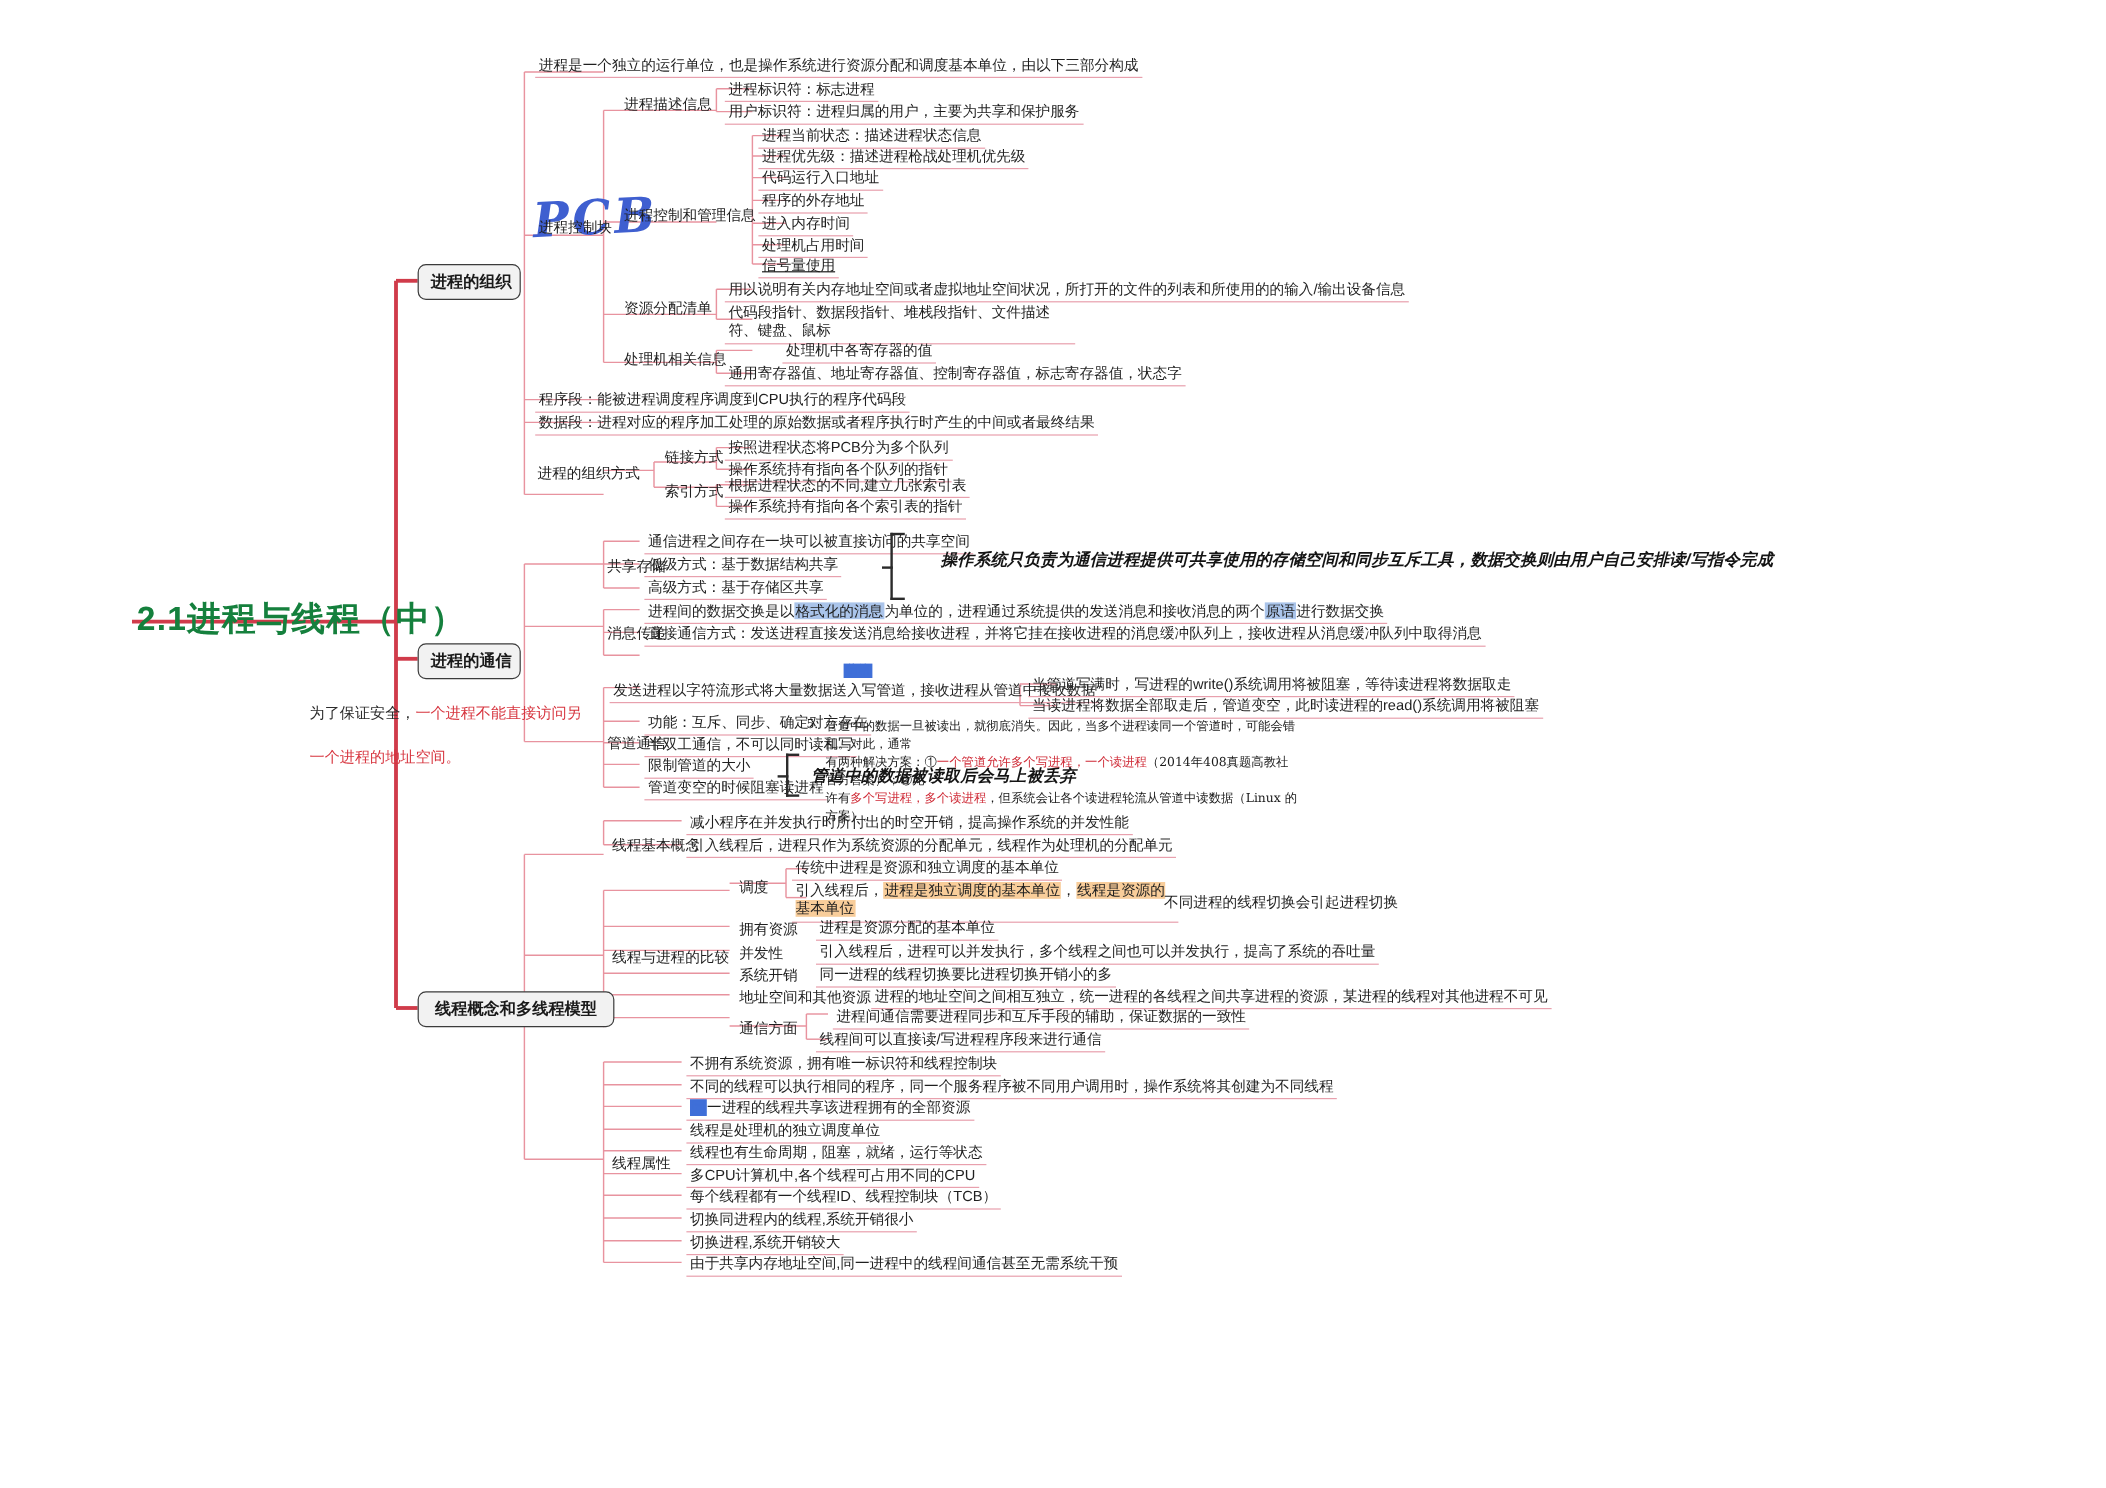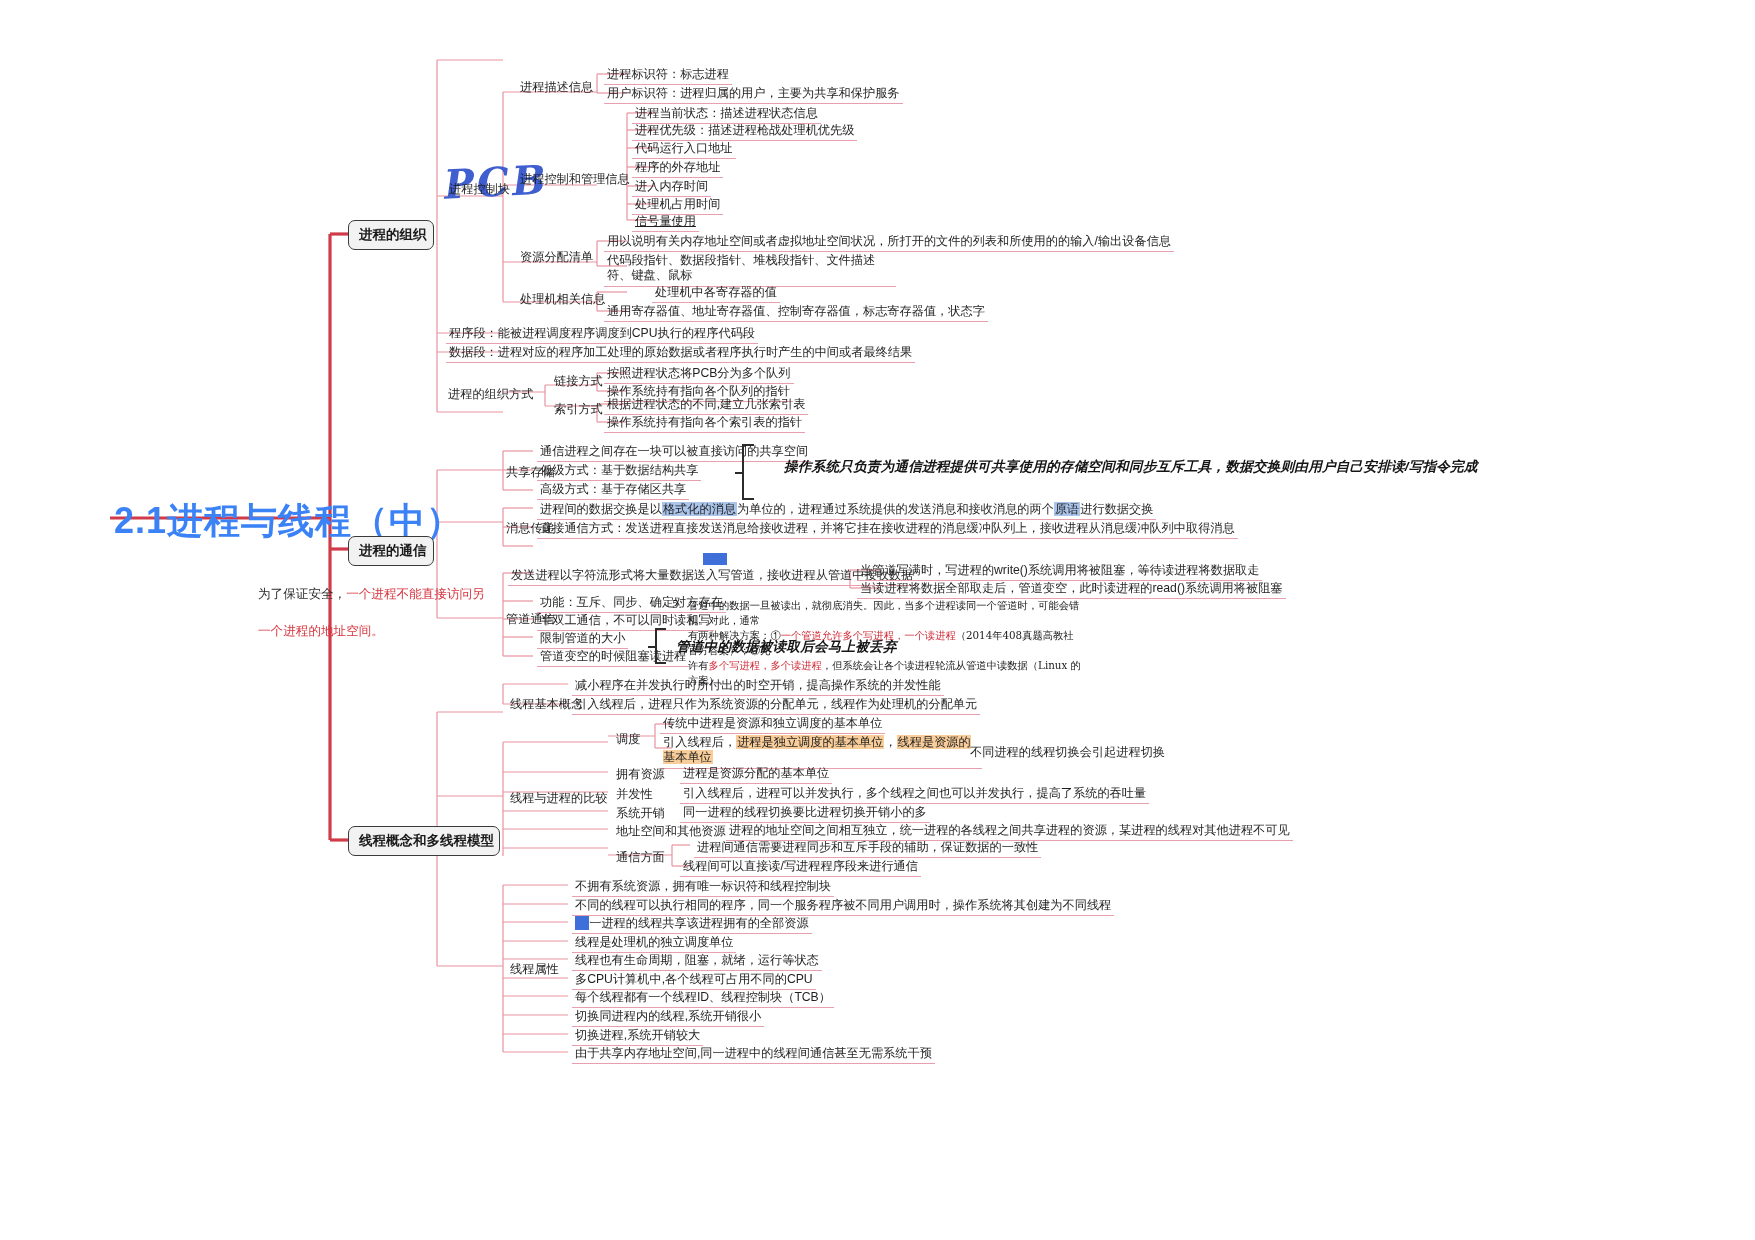--- a/index.html
+++ b/index.html
@@ -22,24 +22,24 @@
   
   #wires {
     position: absolute;
     left: 0; top: 0;
     width: 1755px; height: 1240px;
     pointer-events: none;
   }
   
   .root-title {
     position: absolute;
-    font-size: 36px;
+    font-size: 28px;
     font-weight: 700;
     letter-spacing: 1px;
-    color: #3b82f6;
+    color: #15803d;
     white-space: nowrap;
   }
   
   .lvl1 {
     position: absolute;
     border: 1.6px solid #3b3b3b;
     border-radius: 7px;
     background: #f2f2f2;
     font-size: 13.5px;
     font-weight: 700;
@@ -279,29 +279,30 @@
       <path d="M330,234 L348,234"></path>
       <path d="M330,549 L348,549"></path>
       <path d="M330,840 L348,840"></path>
     </g>
   </svg>
 
   <div class="root-title" style="left:114px; top:497px;">2.1进程与线程（中）</div>
 
   <div class="lvl1" style="left:348px; top:220px; width:86px;">进程的组织</div>
   <div class="lvl1" style="left:348px; top:536px; width:86px;">进程的通信</div>
-  <div class="lvl1" style="left:348px; top:826px; width:152px;">线程概念和多线程模型</div>
+  <div class="lvl1" style="left:348px; top:826px; width:164px;">线程概念和多线程模型</div>
 
   <div class="annot-red" style="left:258px; top:567px; width:230px;">
     <span class="annot-dark">为了保证安全，</span><span>一个进程不能直接访问另</span><br>
     <span>一个进程的地址空间。</span>
   </div>
 
   <div class="scribble" style="left:444px; top:158px;">PCB</div>
 
+  <div class="node ul" style="left:446px; top:46px;">进程是一个独立的运行单位，也是操作系统进行资源分配和调度基本单位，由以下三部分构成</div>
 
   <div class="cat" style="left:447px; top:180px;">进程控制块</div>
 
   <div class="cat" style="left:518px; top:78px;">进程描述信息</div>
   <div class="node ul" style="left:604px; top:66px;">进程标识符：标志进程</div>
   <div class="node ul" style="left:604px; top:85px;">用户标识符：进程归属的用户，主要为共享和保护服务</div>
 
   <div class="cat" style="left:518px; top:170px;">进程控制和管理信息</div>
   <div class="node ul" style="left:632px; top:105px;">进程当前状态：描述进程状态信息</div>
   <div class="node ul" style="left:632px; top:122px;">进程优先级：描述进程枪战处理机优先级</div>

